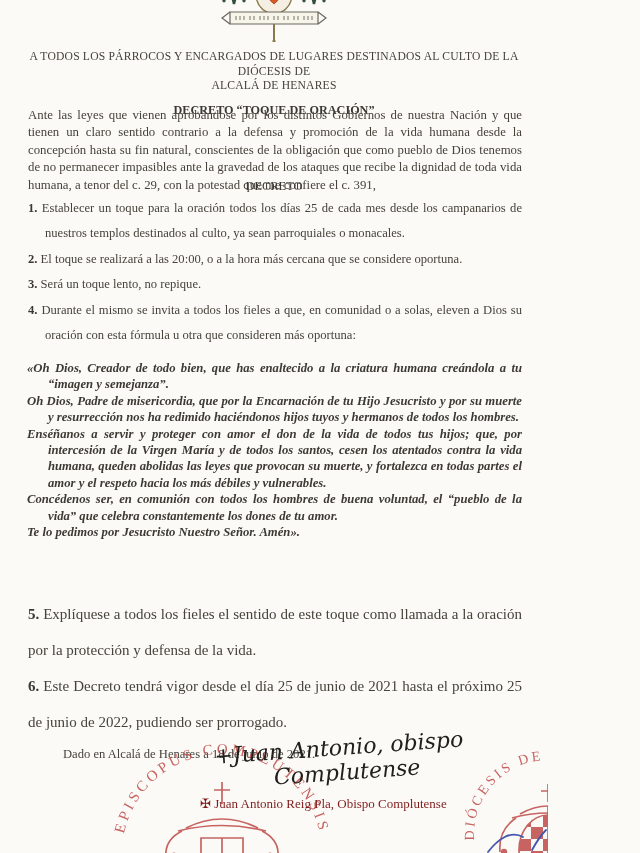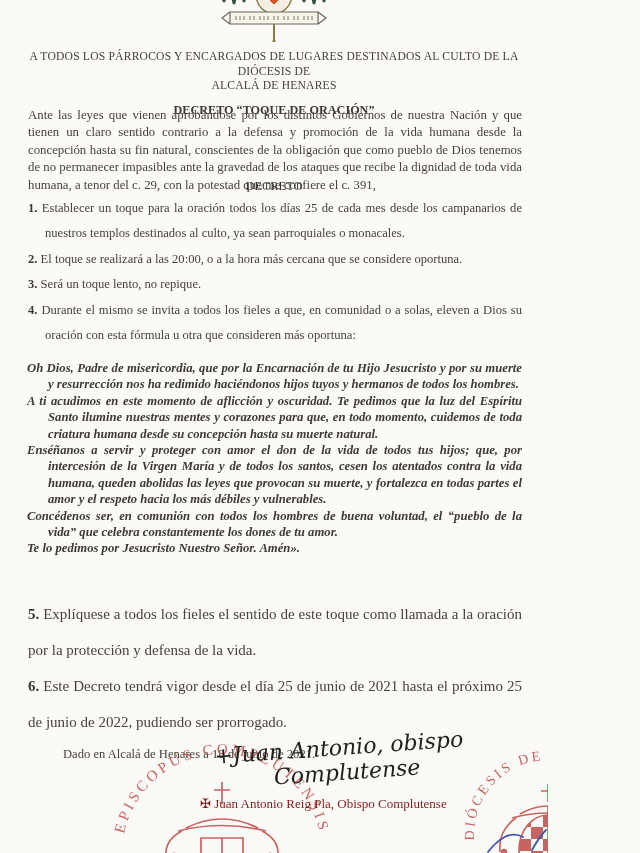--- a/index.html
+++ b/index.html
@@ -86,22 +86,22 @@
   <div class="decreto">DECRETO</div>
 
   <div class="items">
     <p><b>1.</b> <span>Establecer un toque para la oración todos los días 25 de cada mes desde los campanarios de nuestros templos destinados al culto, ya sean parroquiales o monacales.</span></p>
     <p><b>2.</b> <span>El toque se realizará a las 20:00, o a la hora más cercana que se considere oportuna.</span></p>
     <p><b>3.</b> <span>Será un toque lento, no repique.</span></p>
     <p><b>4.</b> <span>Durante el mismo se invita a todos los fieles a que, en comunidad o a solas, eleven a Dios su oración con esta fórmula u otra que consideren más oportuna:</span></p>
   </div>
 
   <div class="prayer">
+    <p>«Oh Dios, Creador de todo bien, que has enaltecido a la criatura humana creándola a tu “imagen y semejanza”.</p>
     <p>Oh Dios, Padre de misericordia, que por la Encarnación de tu Hijo Jesucristo y por su muerte y resurrección nos ha redimido haciéndonos hijos tuyos y hermanos de todos los hombres.</p>
-    <p>A ti acudimos en este momento de aflicción y oscuridad. Te pedimos que la luz del Espíritu Santo ilumine nuestras mentes y corazones para que, en todo momento, cuidemos de toda criatura humana desde su concepción hasta su muerte natural.</p>
     <p>Enséñanos a servir y proteger con amor el don de la vida de todos tus hijos; que, por intercesión de la Virgen María y de todos los santos, cesen los atentados contra la vida humana, queden abolidas las leyes que provocan su muerte, y fortalezca en todas partes el amor y el respeto hacia los más débiles y vulnerables.</p>
     <p>Concédenos ser, en comunión con todos los hombres de buena voluntad, el “pueblo de la vida” que celebra constantemente los dones de tu amor.</p>
     <p>Te lo pedimos por Jesucristo Nuestro Señor. Amén».</p>
   </div>
 
   <div class="items2">
     <p><b>5.</b> <span>Explíquese a todos los fieles el sentido de este toque como llamada a la oración por la protección y defensa de la vida.</span></p>
     <p><b>6.</b> <span>Este Decreto tendrá vigor desde el día 25 de junio de 2021 hasta el próximo 25 de junio de 2022, pudiendo ser prorrogado.</span></p>
   </div>
 

